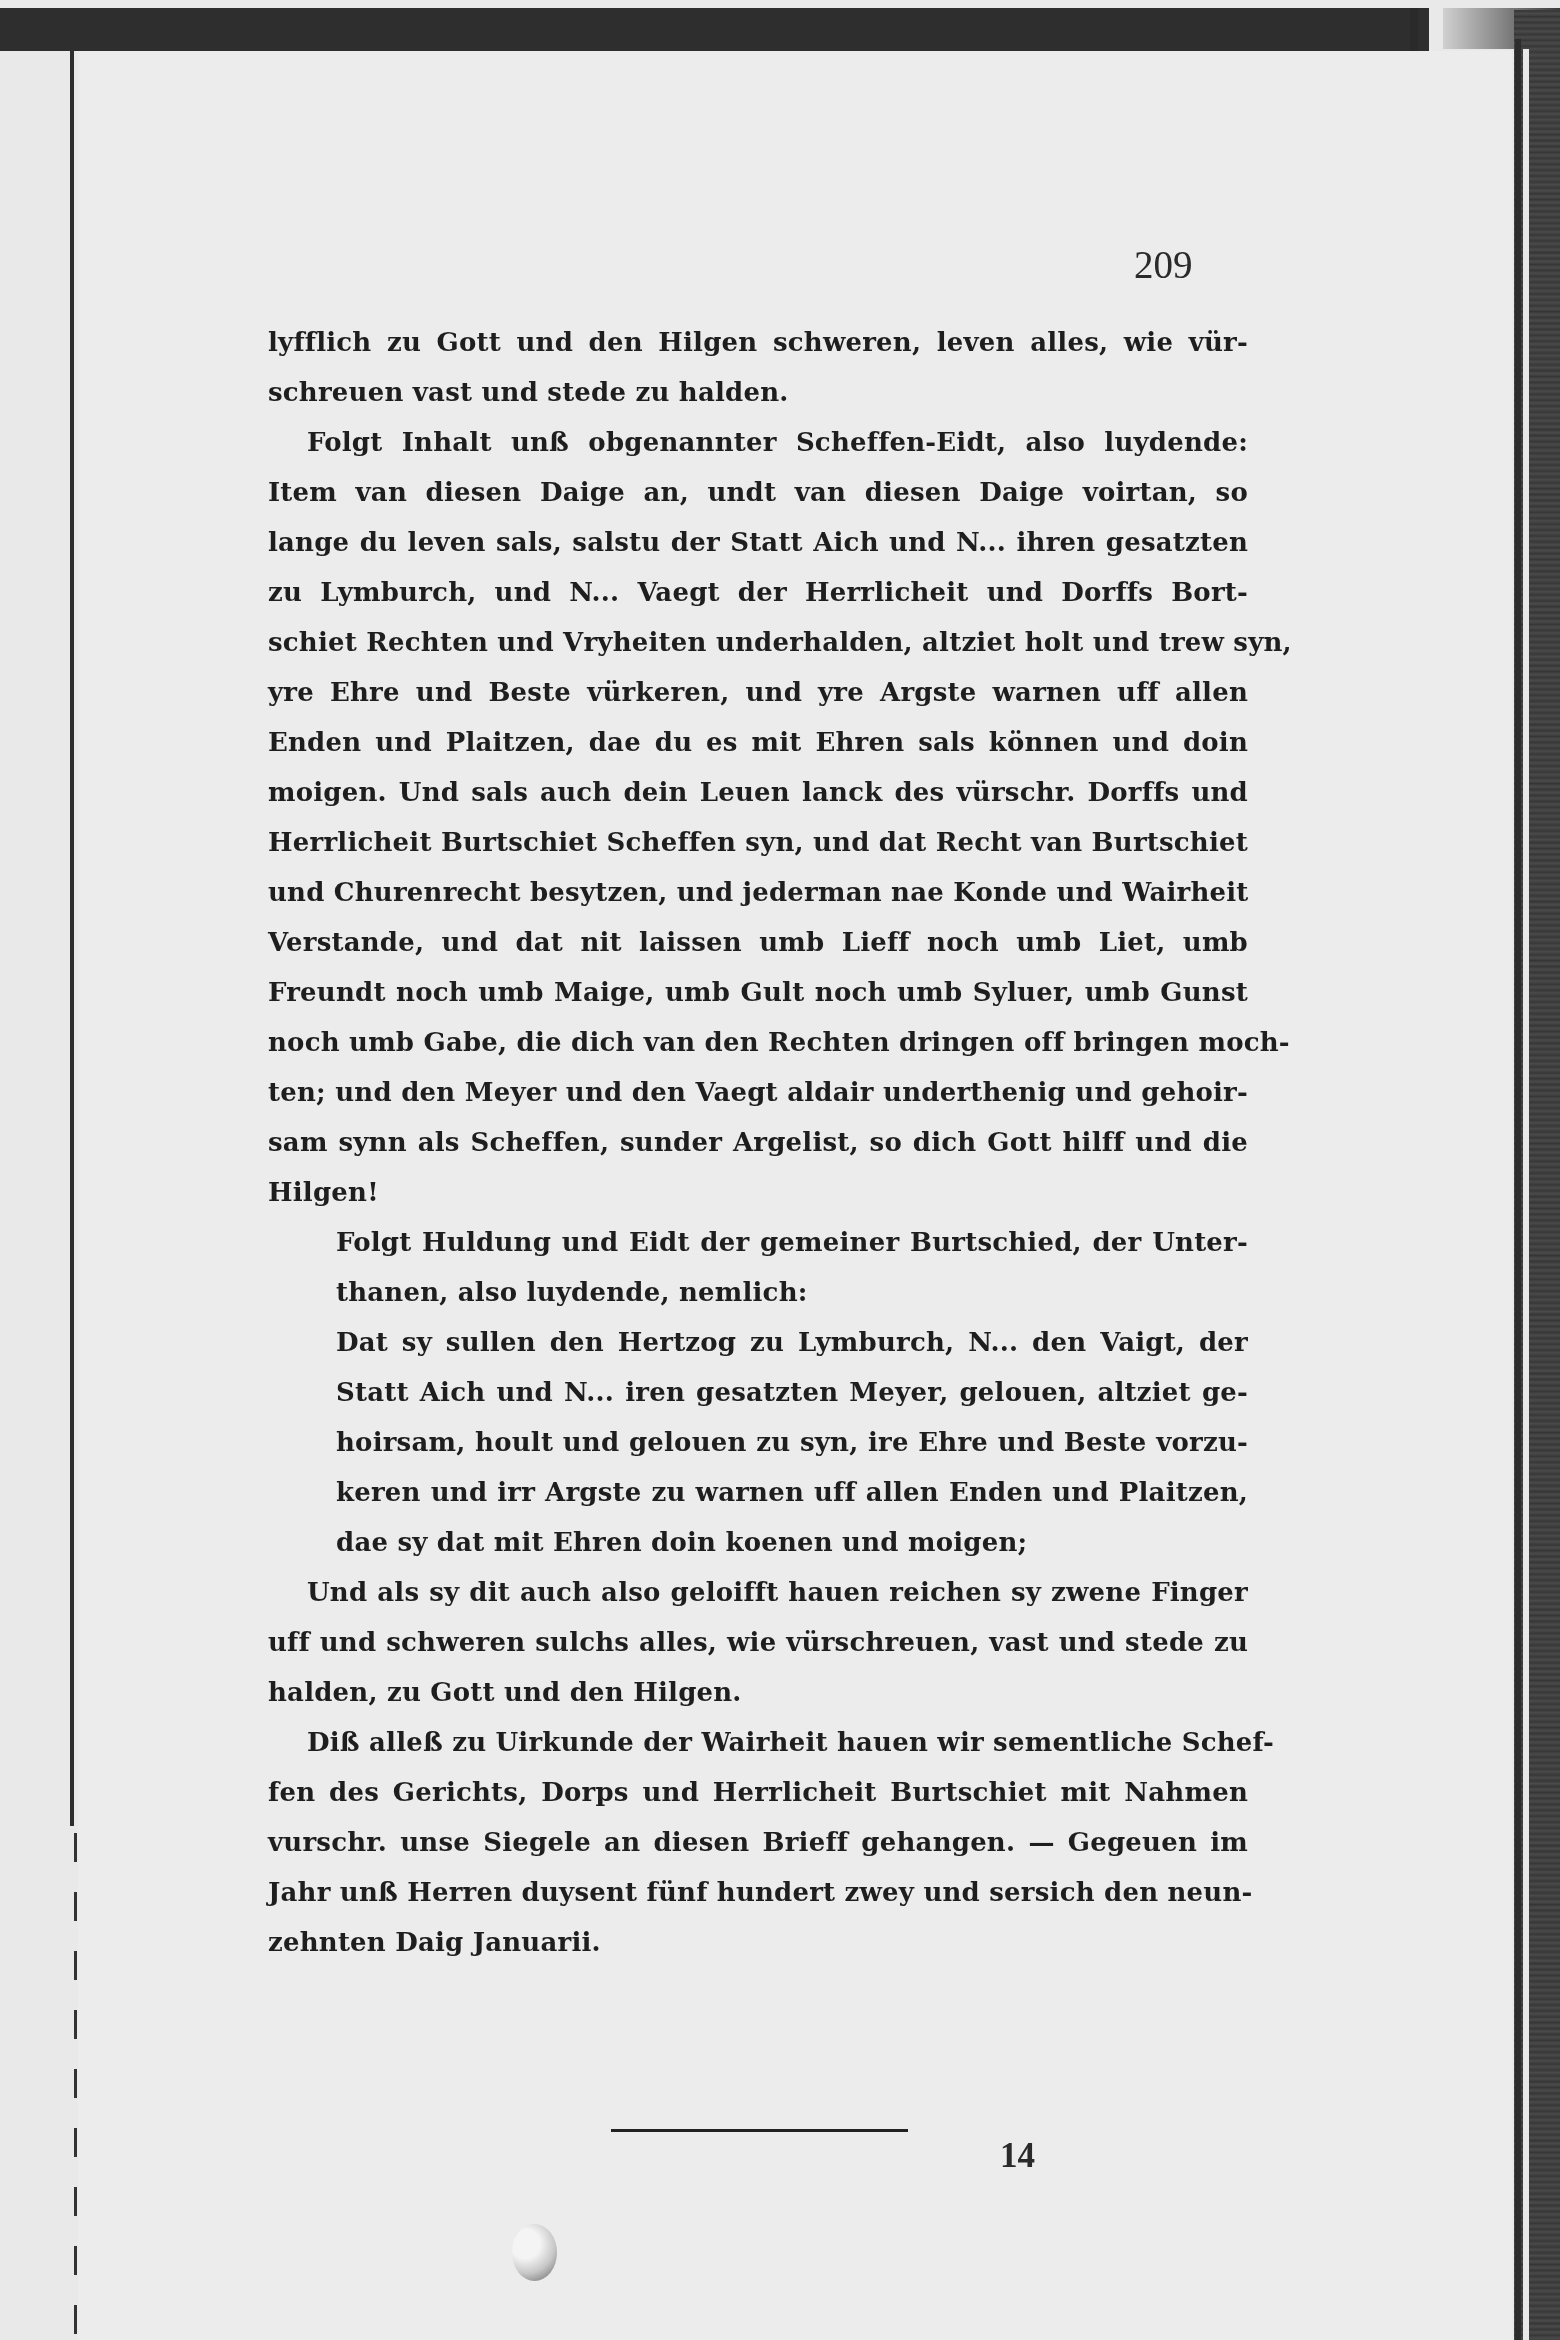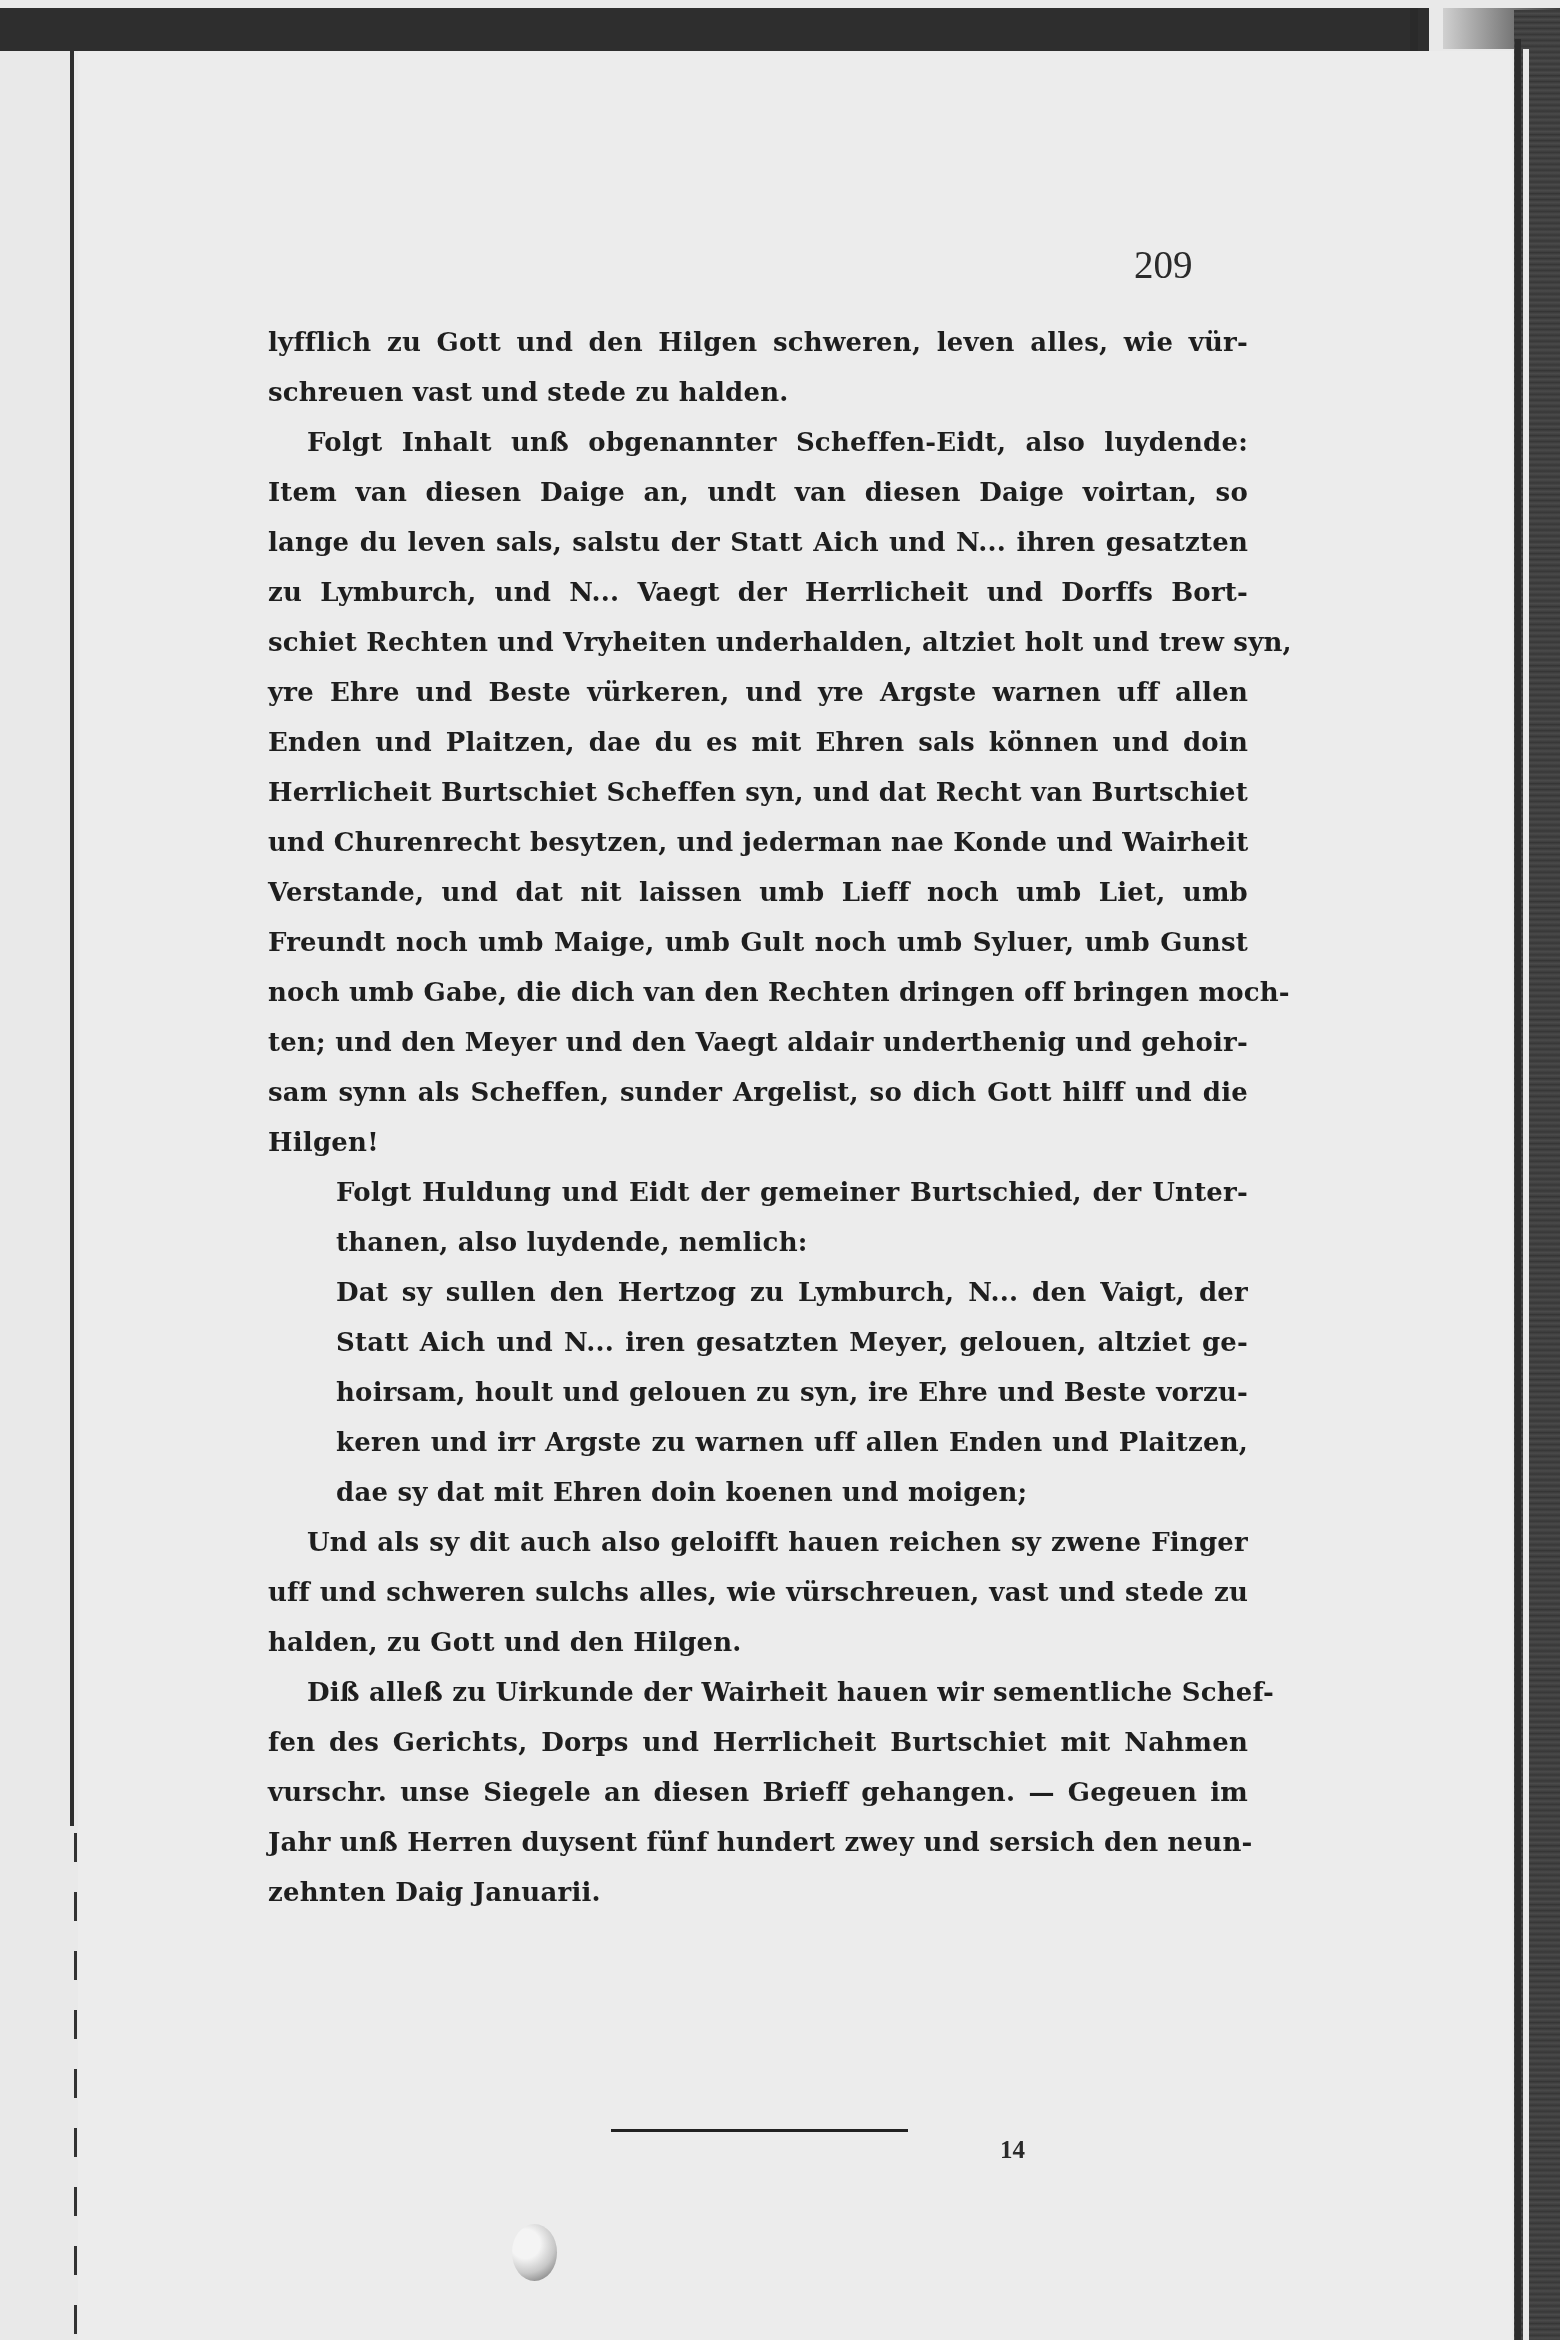--- a/index.html
+++ b/index.html
@@ -52,21 +52,21 @@
     .line { display: block; white-space: nowrap; text-align: justify; text-align-last: justify; }
     .line.last { text-align-last: left; }
     .indent { padding-left: 39px; }
     .indent-deep { padding-left: 68px; }
     .block-indent { padding-left: 68px; }
     .footer-rule {
       position: absolute; left: 611px; top: 2129px; width: 297px; height: 2.9px; background: #222;
     }
     .signature {
       position: absolute; left: 1000px; top: 2136px;
-      font-family: "Liberation Serif", serif; font-weight: bold; font-size: 25px; color: #2a2a2a;
+      font-family: "Liberation Serif", serif; font-weight: bold; font-size: 35px; color: #2a2a2a;
     }
     .hole {
       position: absolute; left: 512px; top: 2224px; width: 45px; height: 57px; border-radius: 50%;
       background: radial-gradient(circle at 30% 35%, #f4f4f4 30%, #c8c8c8 60%, #7a7a7a 90%);
     }
   </style>
 </head>
 <body>
 
 <div class="top-band"></div>
@@ -85,20 +85,21 @@
 <div class="text-block">
   <span class="line">lyfflich zu Gott und den Hilgen schweren, leven alles, wie vür-</span>
   <span class="line last">schreuen vast und stede zu halden.</span>
   <span class="line indent">Folgt Inhalt unß obgenannter Scheffen-Eidt, also luydende:</span>
   <span class="line">Item van diesen Daige an, undt van diesen Daige voirtan, so</span>
   <span class="line">lange du leven sals, salstu der Statt Aich und N... ihren gesatzten</span>
   <span class="line">zu Lymburch, und N... Vaegt der Herrlicheit und Dorffs Bort-</span>
   <span class="line">schiet Rechten und Vryheiten underhalden, altziet holt und trew syn,</span>
   <span class="line">yre Ehre und Beste vürkeren, und yre Argste warnen uff allen</span>
   <span class="line">Enden und Plaitzen, dae du es mit Ehren sals können und doin</span>
+  <span class="line">moigen. Und sals auch dein Leuen lanck des vürschr. Dorffs und</span>
   <span class="line">Herrlicheit Burtschiet Scheffen syn, und dat Recht van Burtschiet</span>
   <span class="line">und Churenrecht besytzen, und jederman nae Konde und Wairheit</span>
   <span class="line">Verstande, und dat nit laissen umb Lieff noch umb Liet, umb</span>
   <span class="line">Freundt noch umb Maige, umb Gult noch umb Syluer, umb Gunst</span>
   <span class="line">noch umb Gabe, die dich van den Rechten dringen off bringen moch-</span>
   <span class="line">ten; und den Meyer und den Vaegt aldair underthenig und gehoir-</span>
   <span class="line">sam synn als Scheffen, sunder Argelist, so dich Gott hilff und die</span>
   <span class="line last">Hilgen!</span>
   <span class="line indent-deep">Folgt Huldung und Eidt der gemeiner Burtschied, der Unter-</span>
   <span class="line last block-indent">thanen, also luydende, nemlich:</span>

